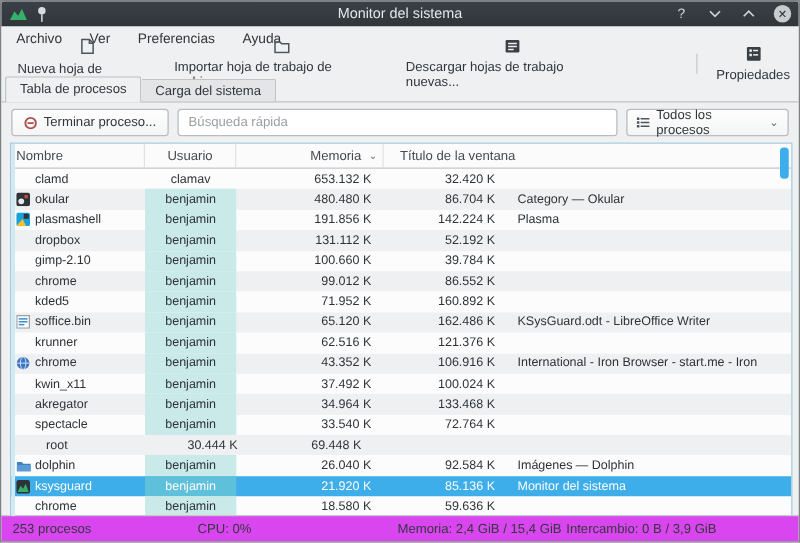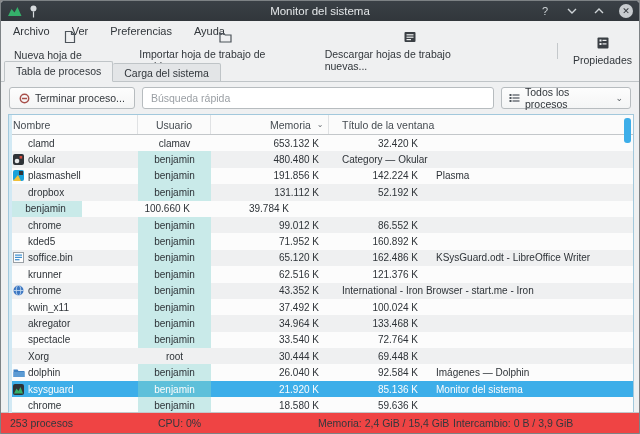--- a/index.html
+++ b/index.html
@@ -51,42 +51,42 @@
   
   .table {
     position:absolute; left:7px; top:113px; width:626px; height:300px;
     background:#fcfcfc; border:1px solid #a2c8dc; overflow:hidden;
   }
   .leftstrip { position:absolute; left:0; top:0; bottom:0; width:3px; background:#d2e9f4; z-index:5; }
   .thead { display:flex; height:20px; background:#fbfbfb; border-bottom:1px solid #c3c7ca; font-size:10.5px; color:#454b51; }
   .th { display:flex; align-items:center; border-right:1px solid #e0e2e4; padding:0 4px; white-space:nowrap; overflow:hidden; }
   .th:last-child { border-right:none; }
   .th .sortchev { font-size:8px; margin-left:6px; color:#6a6f74; }
-  .c-name  { width:129px; }
+  .c-name  { width:107px; }
   .c-user  { width:73px;  justify-content:center; text-align:center; }
   .c-cpu   { width:55px;  justify-content:flex-start; text-align:center;margin-top:32px; }
-  .c-mem   { width:63px;  }
+  .c-mem   { width:63px;  justify-content:center; }
   .c-shared{ width:94px;  justify-content:center; }
   .c-title { flex:1; padding-left:13px !important; }
   .tbody { position:relative; }
   .trow { display:flex; height:16.4px; align-items:center; font-size:10px; color:#2e3338; }
   .trow:nth-child(even) { background:#eff0f1; }
   .trow.selected { background:#3daee9; color:#fcfcfc; }
   .td { white-space:nowrap; overflow:hidden; height:100%; display:flex; align-items:center; }
   .td.c-name { padding-left:3px; }
   .td .iconslot { width:13px; min-width:13px; height:11px; margin-right:3px; display:flex; align-items:center; justify-content:center; }
   .td.c-user { } 
   .td.c-user.teal { background:#c9eae9; }
   .trow.selected .td.c-user.teal { background:#5ec0da; }
   .td.c-mem { justify-content:flex-end; padding-right:10px; }
   .td.c-shared { justify-content:flex-end; padding-right:5px; }
   .td.c-title { justify-content:flex-start; }
   .vscroll { position:absolute; right:2px; top:3px; width:7px; height:25px; border-radius:3px; background:#3daee9; z-index:6; }
   
-  .statusbar { position:absolute; left:0; right:0; bottom:0; height:21px; background:#ef4444; border-top:1px solid #c3c7ca; font-size:10.5px; color:#33383d; }
+  .statusbar { position:absolute; left:0; right:0; bottom:0; height:21px; background:#d946ef; border-top:1px solid #c3c7ca; font-size:10.5px; color:#33383d; }
   .statusbar span { position:absolute; top:4px; white-space:nowrap; }
   .st-0 { left:9px; } .st-1 { left:157px; } .st-2 { left:317px; } .st-3 { left:452px; }
   svg { display:block; }
 </style>
 </head>
 <body>
 
 <div id="window">
 
   <div class="titlebar">
@@ -242,20 +242,21 @@
                 <rect width="11" height="11" rx="2" fill="#2e3338"></rect>
                 <circle cx="4" cy="7" r="2.3" fill="#e8eaec"></circle>
                 <rect x="6.6" y="2" width="2.6" height="2.6" fill="#d04b3e"></rect>
               </svg>
             </span>
             <span>okular</span>
           </div>
           <div class="td c-user teal" style="justify-content: center;">benjamin</div>
           <div class="td c-cpu"></div>
           <div class="td c-mem">480.480 K</div>
+          <div class="td c-shared">86.704 K</div>
           <div class="td c-title">Category — Okular</div>
         </div>
         <div class="trow">
           <div class="td c-name">
             <span class="iconslot">
               <svg width="11" height="11" viewBox="0 0 11 11">
                 <rect width="11" height="11" rx="2" fill="#19a1da"></rect>
                 <path d="M0 11 L5 5 L8 11 Z" fill="#f2c037"></path>
                 <rect x="6" y="1" width="4" height="4" fill="#2e3338"></rect>
               </svg>
@@ -273,20 +274,24 @@
             <span class="iconslot"></span>
             <span>dropbox</span>
           </div>
           <div class="td c-user teal" style="justify-content: center;">benjamin</div>
           <div class="td c-cpu"></div>
           <div class="td c-mem">131.112 K</div>
           <div class="td c-shared">52.192 K</div>
           <div class="td c-title"></div>
         </div>
         <div class="trow">
+          <div class="td c-name">
+            <span class="iconslot"></span>
+            <span>gimp-2.10</span>
+          </div>
           <div class="td c-user teal" style="justify-content: center;">benjamin</div>
           <div class="td c-cpu"></div>
           <div class="td c-mem">100.660 K</div>
           <div class="td c-shared">39.784 K</div>
           <div class="td c-title"></div>
         </div>
         <div class="trow">
           <div class="td c-name">
             <span class="iconslot"></span>
             <span>chrome</span>
@@ -344,20 +349,21 @@
                 <circle cx="5.5" cy="5.5" r="5" fill="#3c77c2"></circle>
                 <ellipse cx="5.5" cy="5.5" rx="2.2" ry="5" fill="none" stroke="#cfe2f5" stroke-width="0.8"></ellipse>
                 <line x1="0.5" y1="5.5" x2="10.5" y2="5.5" stroke="#cfe2f5" stroke-width="0.8"></line>
               </svg>
             </span>
             <span>chrome</span>
           </div>
           <div class="td c-user teal" style="justify-content: center;">benjamin</div>
           <div class="td c-cpu"></div>
           <div class="td c-mem">43.352 K</div>
+          <div class="td c-shared">106.916 K</div>
           <div class="td c-title">International - Iron Browser - start.me - Iron</div>
         </div>
         <div class="trow">
           <div class="td c-name">
             <span class="iconslot"></span>
             <span>kwin_x11</span>
           </div>
           <div class="td c-user teal" style="justify-content: center;">benjamin</div>
           <div class="td c-cpu"></div>
           <div class="td c-mem">37.492 K</div>
@@ -380,24 +386,20 @@
             <span class="iconslot"></span>
             <span>spectacle</span>
           </div>
           <div class="td c-user teal" style="justify-content: center;">benjamin</div>
           <div class="td c-cpu"></div>
           <div class="td c-mem">33.540 K</div>
           <div class="td c-shared">72.764 K</div>
           <div class="td c-title"></div>
         </div>
         <div class="trow">
-          <div class="td c-name">
-            <span class="iconslot"></span>
-            <span>Xorg</span>
-          </div>
           <div class="td c-user" style="justify-content: center;">root</div>
           <div class="td c-cpu"></div>
           <div class="td c-mem">30.444 K</div>
           <div class="td c-shared">69.448 K</div>
           <div class="td c-title"></div>
         </div>
         <div class="trow">
           <div class="td c-name">
             <span class="iconslot">
               <svg width="12" height="10" viewBox="0 0 12 10">

